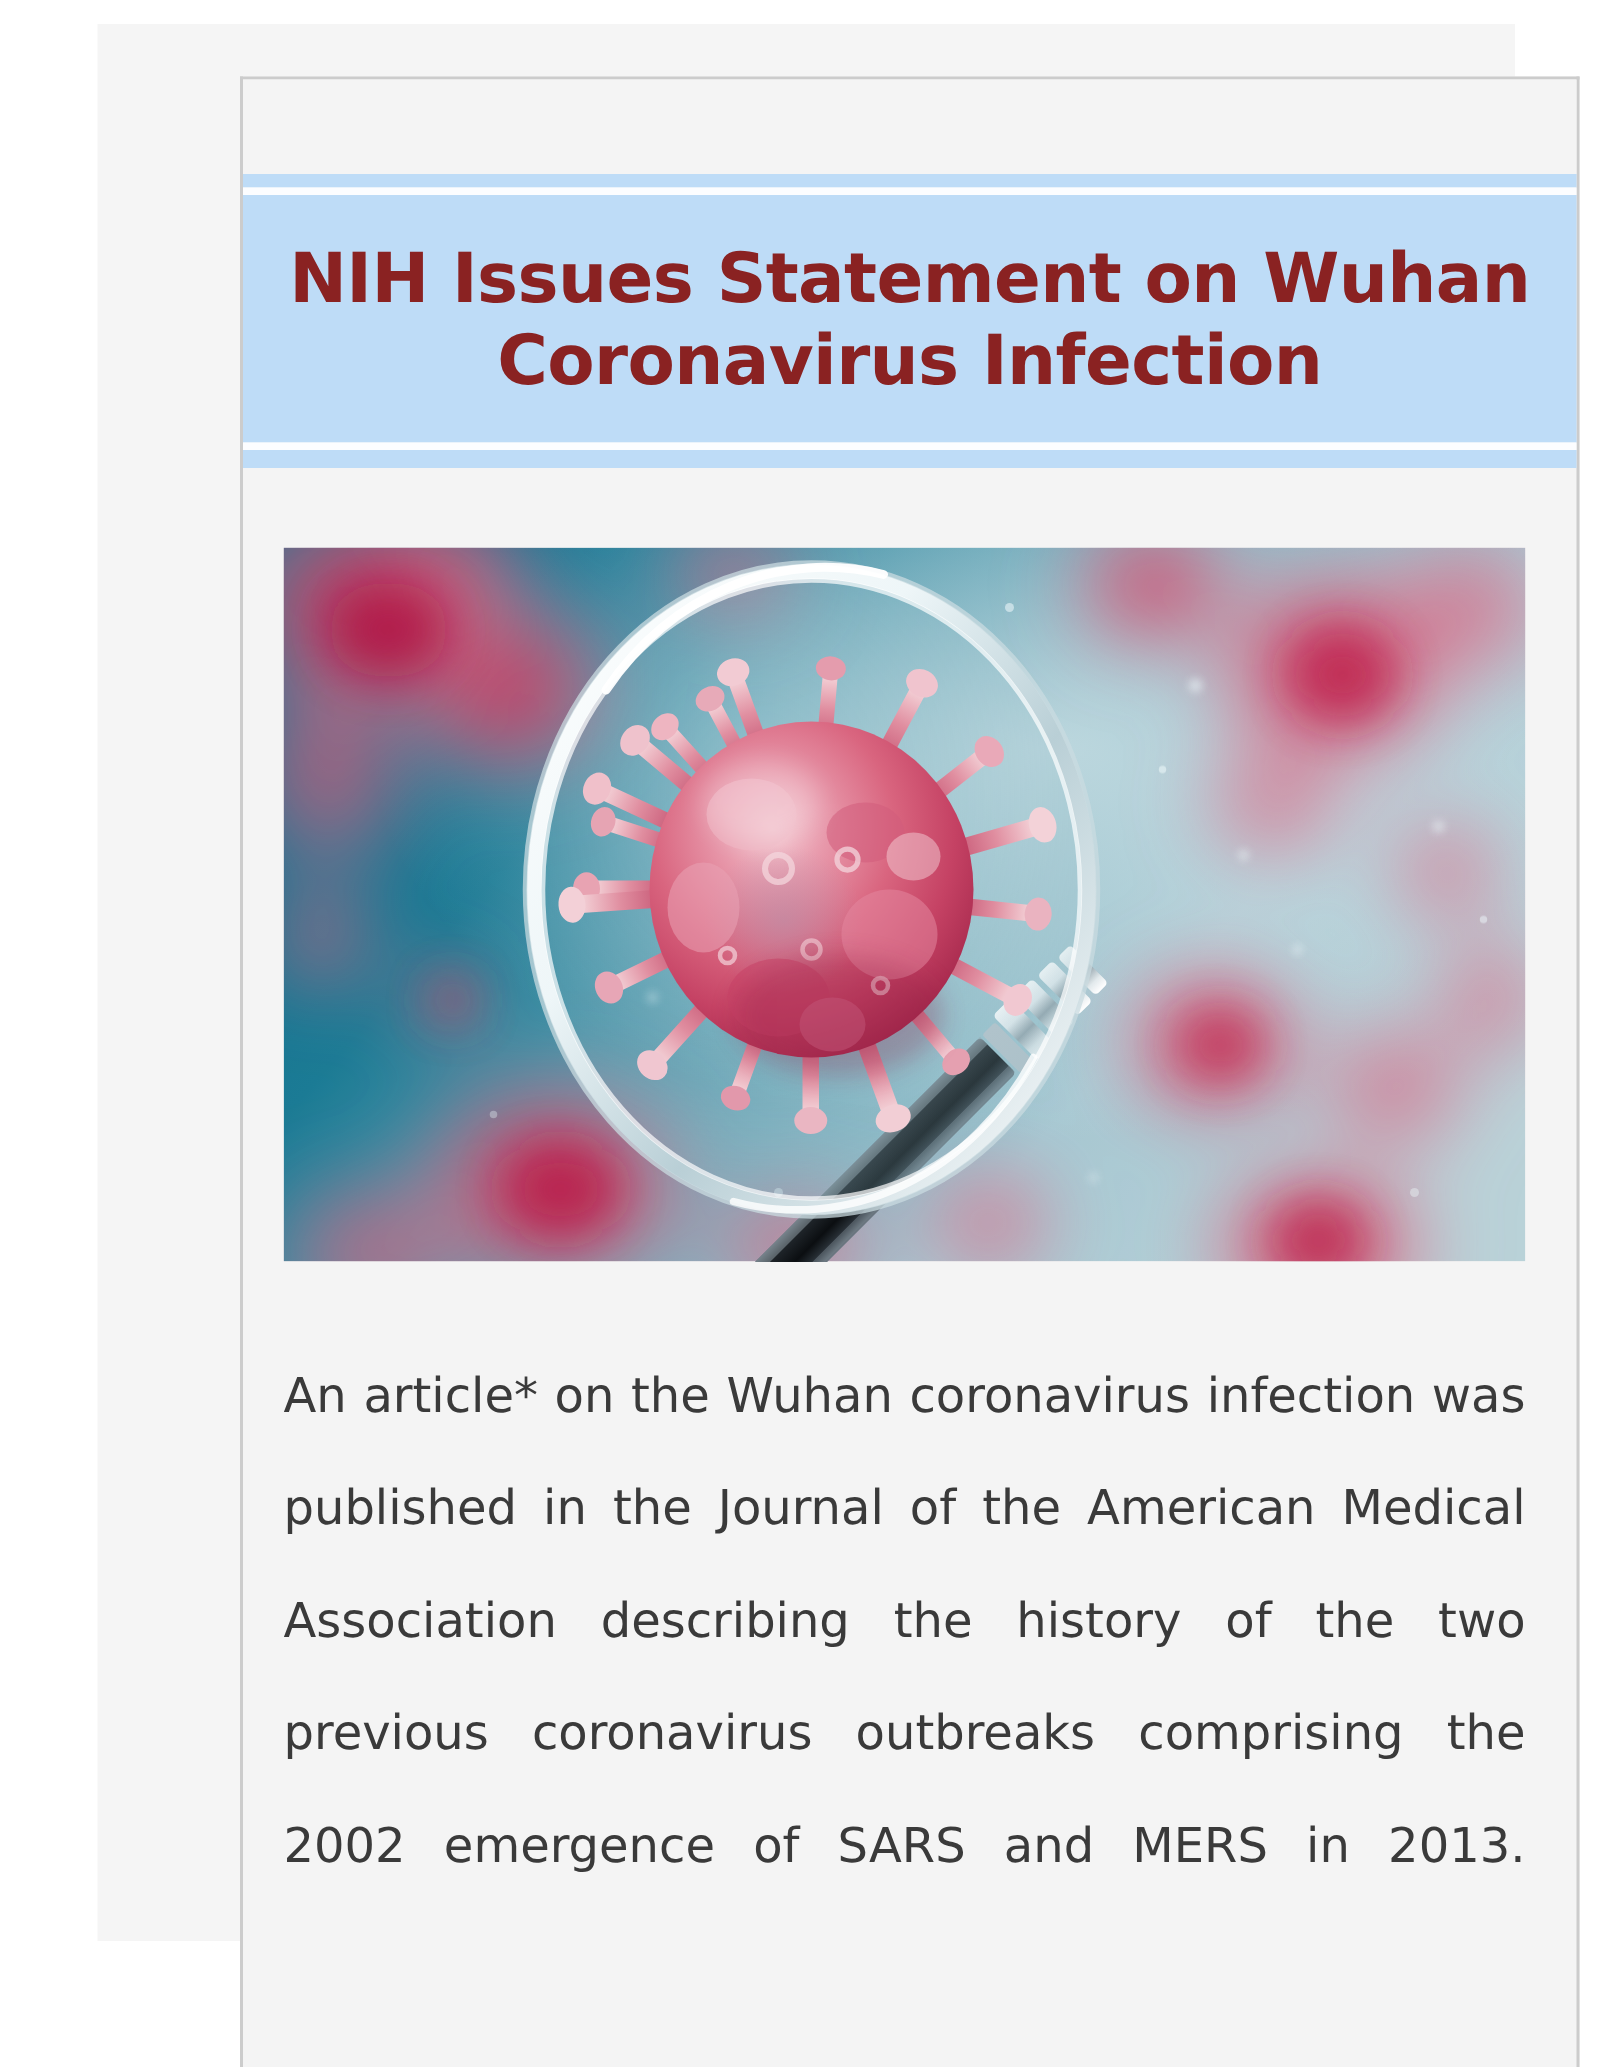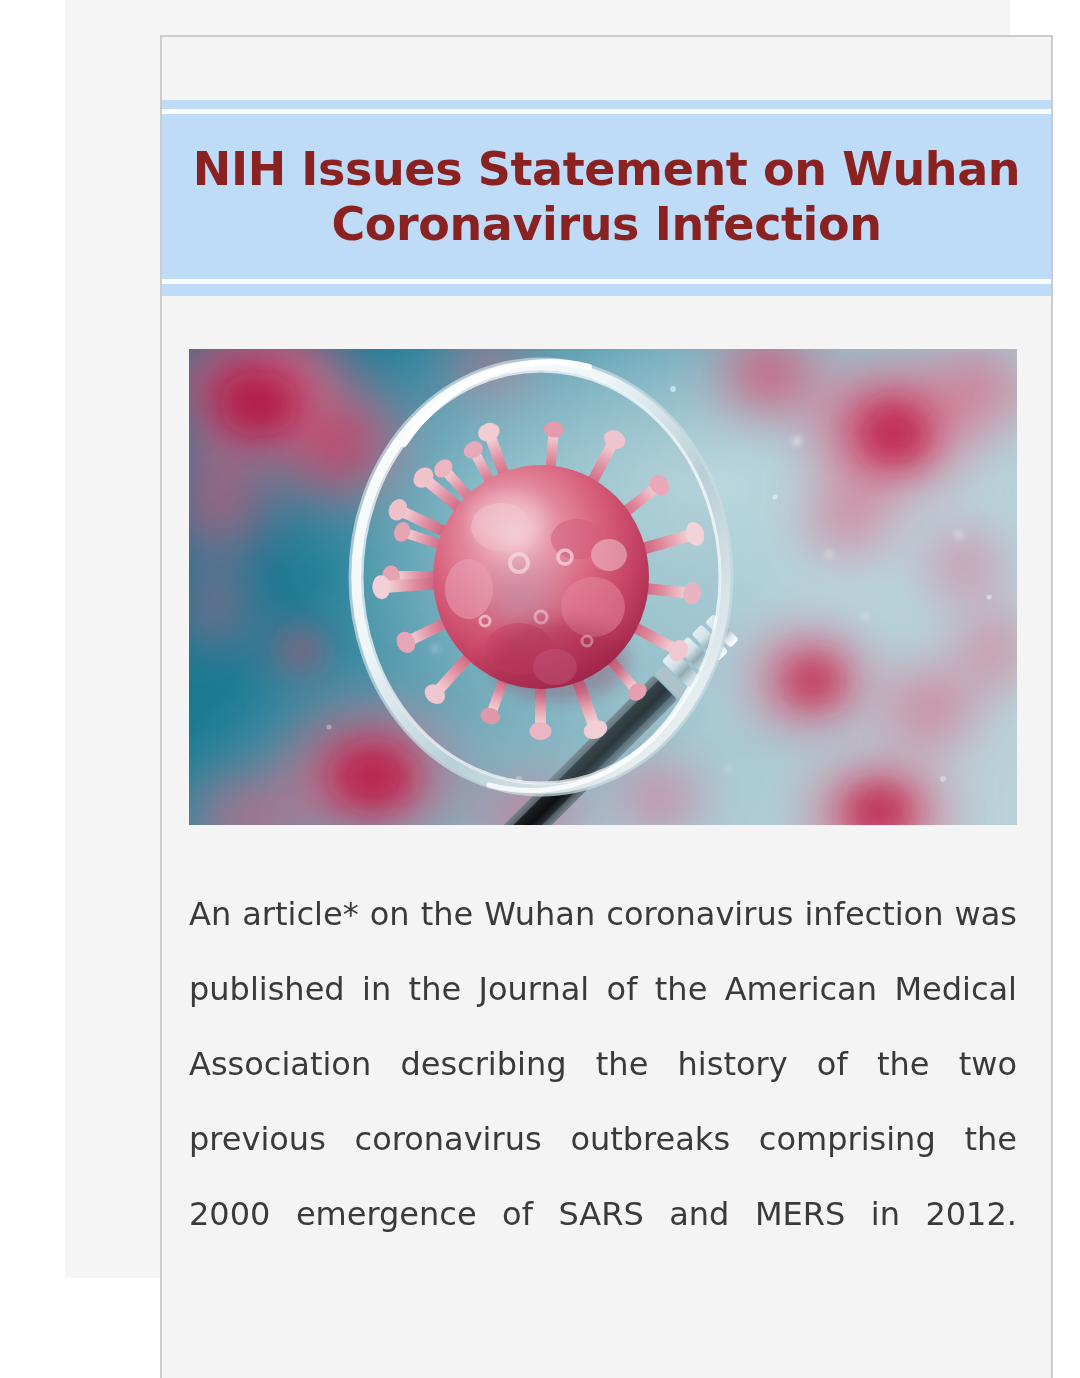--- a/index.html
+++ b/index.html
@@ -17,21 +17,21 @@
   
   .page-canvas {
     position: absolute;
     left: 0; top: 0;
     width: 1080px;
     height: 1378px;
     background: #ffffff;
   }
   .page-sheet {
     position: absolute;
-    left: 65px; top: 0;
+    left: 65px; top: 16px;
     width: 945px;
     height: 1278px;
     background: #f5f5f5;
   }
 
   
   .article-card {
     position: absolute;
     left: 95px; top: 35px;
     width: 893px;
@@ -444,18 +444,18 @@
               <ellipse cx="352" cy="228" rx="179" ry="206" fill="none" stroke="#ffffff" stroke-width="3" opacity="0.7"></ellipse>
 
               <path d="M 215 95 A 185 212 0 0 1 400 18" fill="none" stroke="#ffffff" stroke-width="6" opacity="0.95" stroke-linecap="round"></path>
               <path d="M 500 340 A 185 212 0 0 1 300 436" fill="none" stroke="#ffffff" stroke-width="5" opacity="0.8" stroke-linecap="round"></path>
             </g>
           </g>
         </svg>
       </div>
 
       <div class="article-body">
-        <p>An article* on the Wuhan coronavirus infection was published in the Journal of the American Medical Association describing the history of the two previous coronavirus outbreaks comprising the 2000 emergence of SARS and MERS in 2012.</p>
+        <p>An article* on the Wuhan coronavirus infection was published in the Journal of the American Medical Association describing the history of the two previous coronavirus outbreaks comprising the 2002 emergence of SARS and MERS in 2013.</p>
       </div>
 
     </div>
   </div>
 </div>
 
 </body></html>

